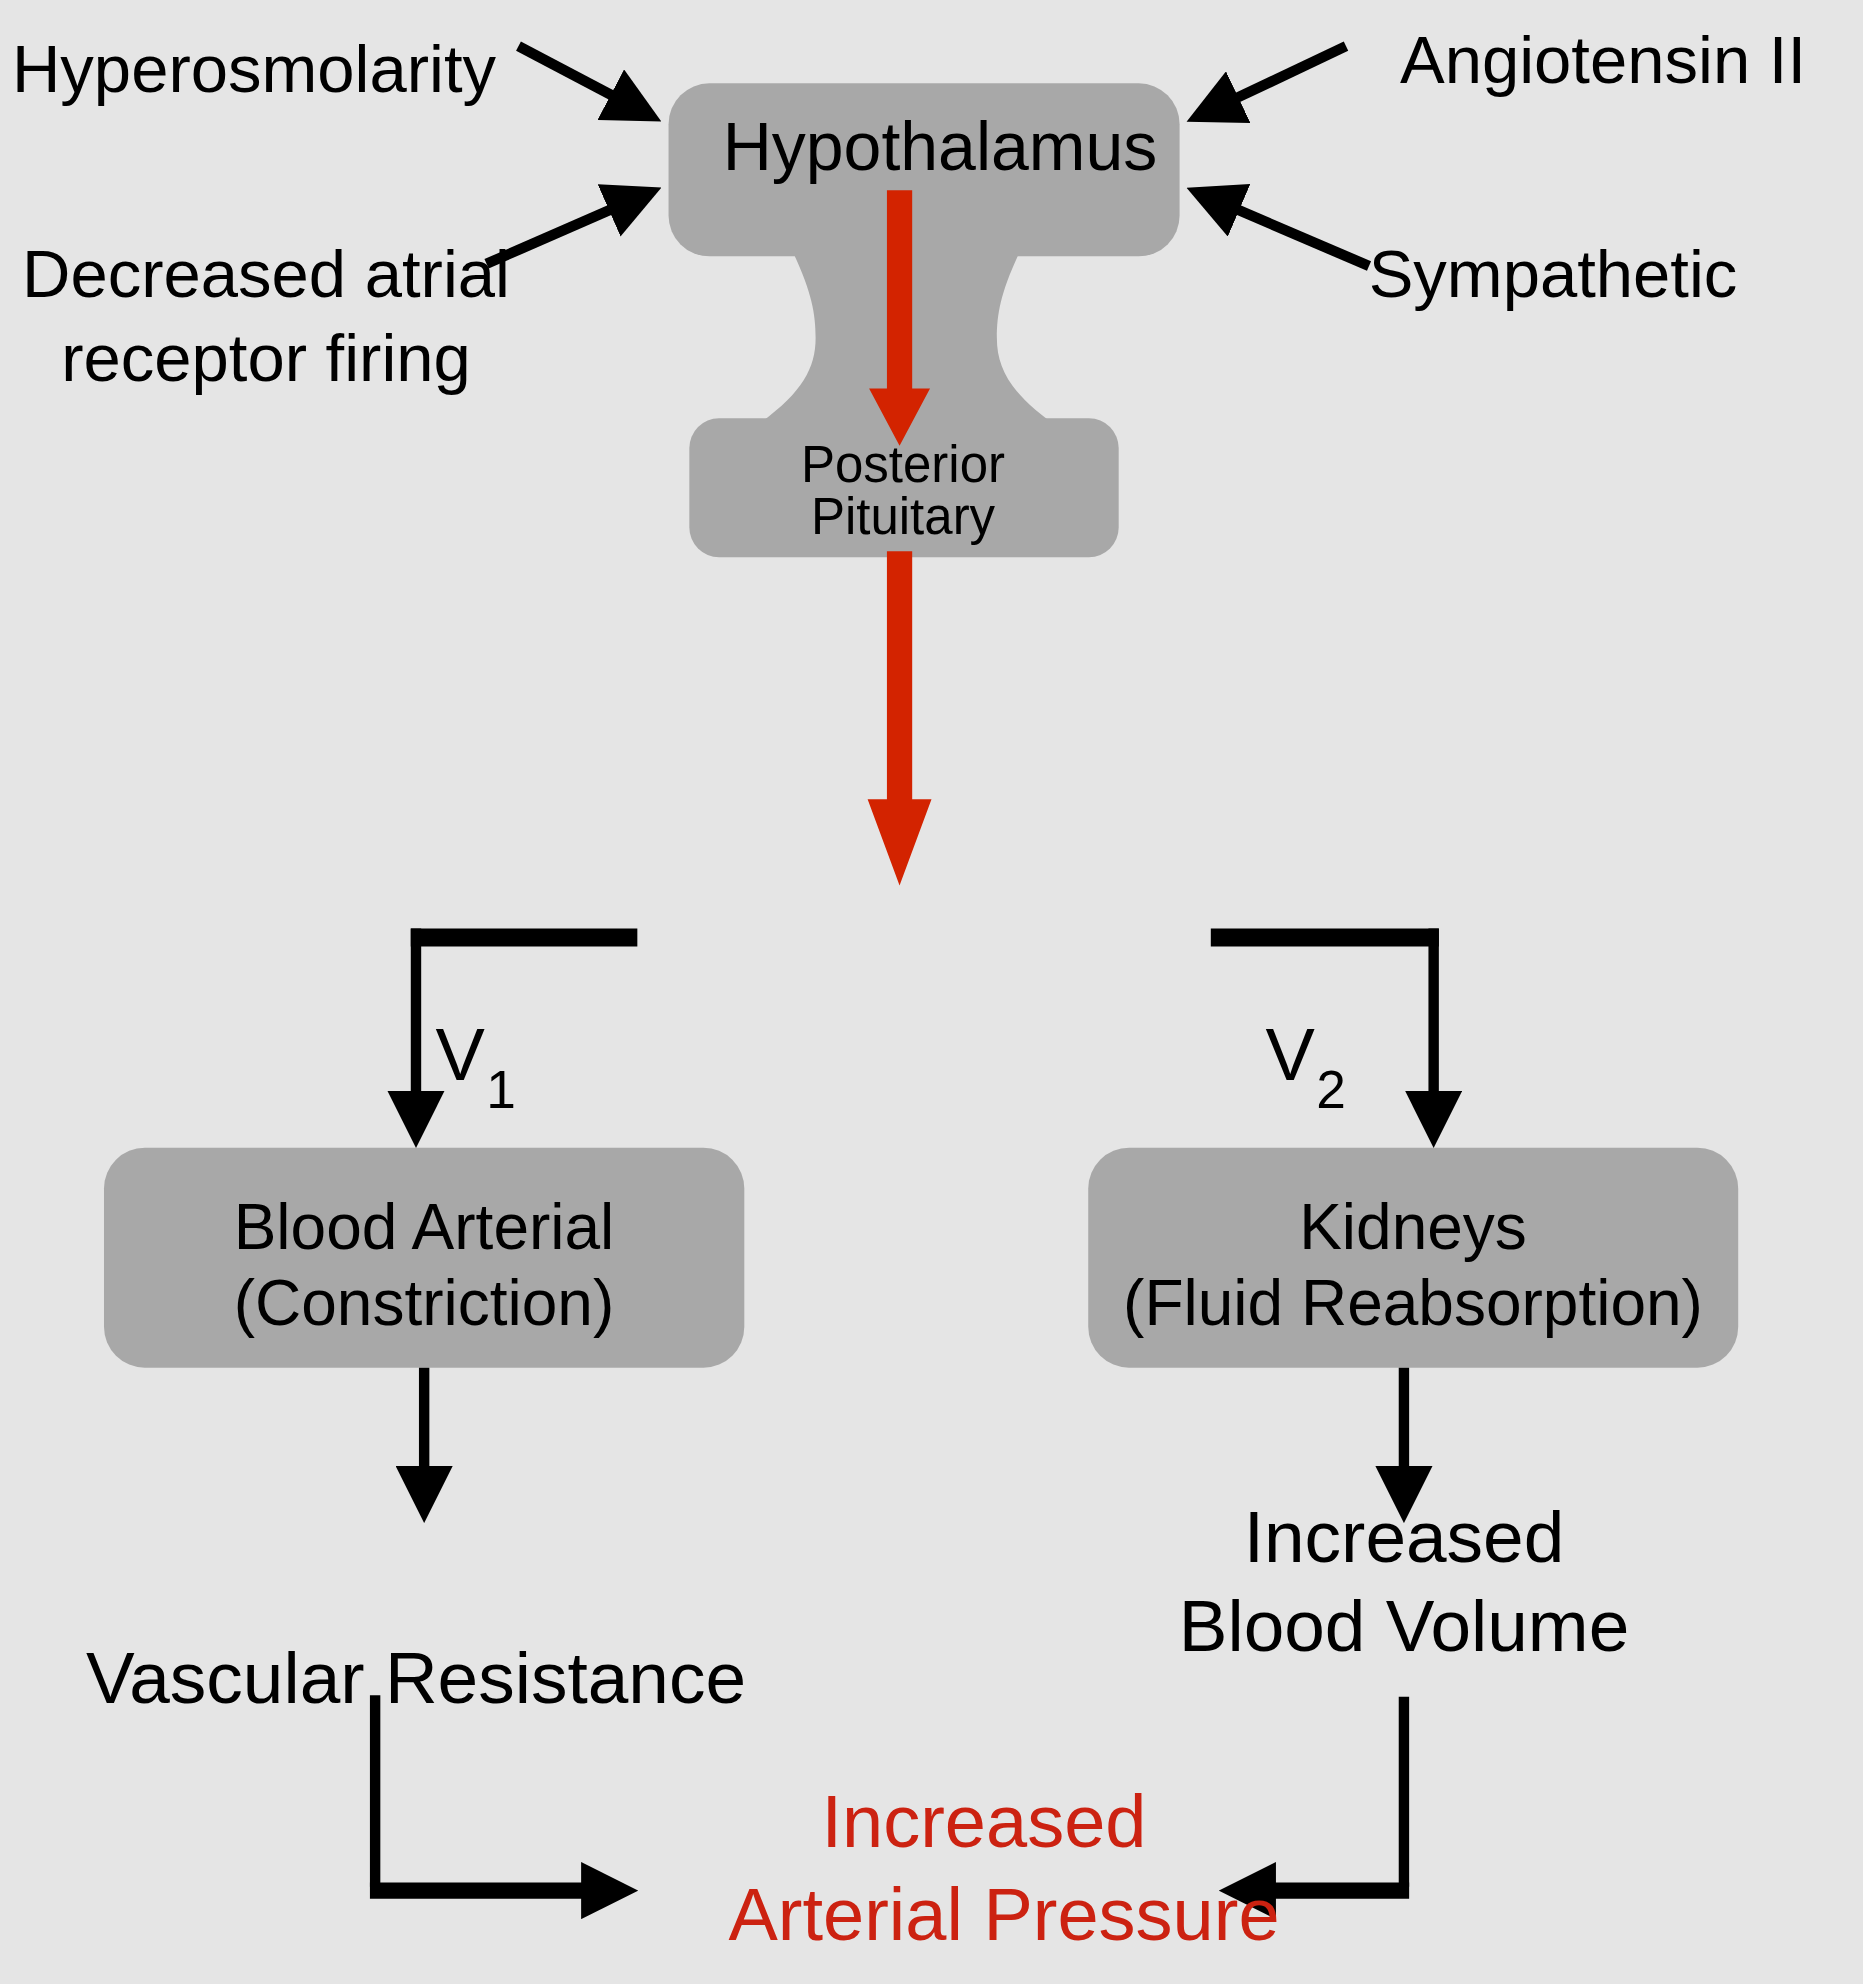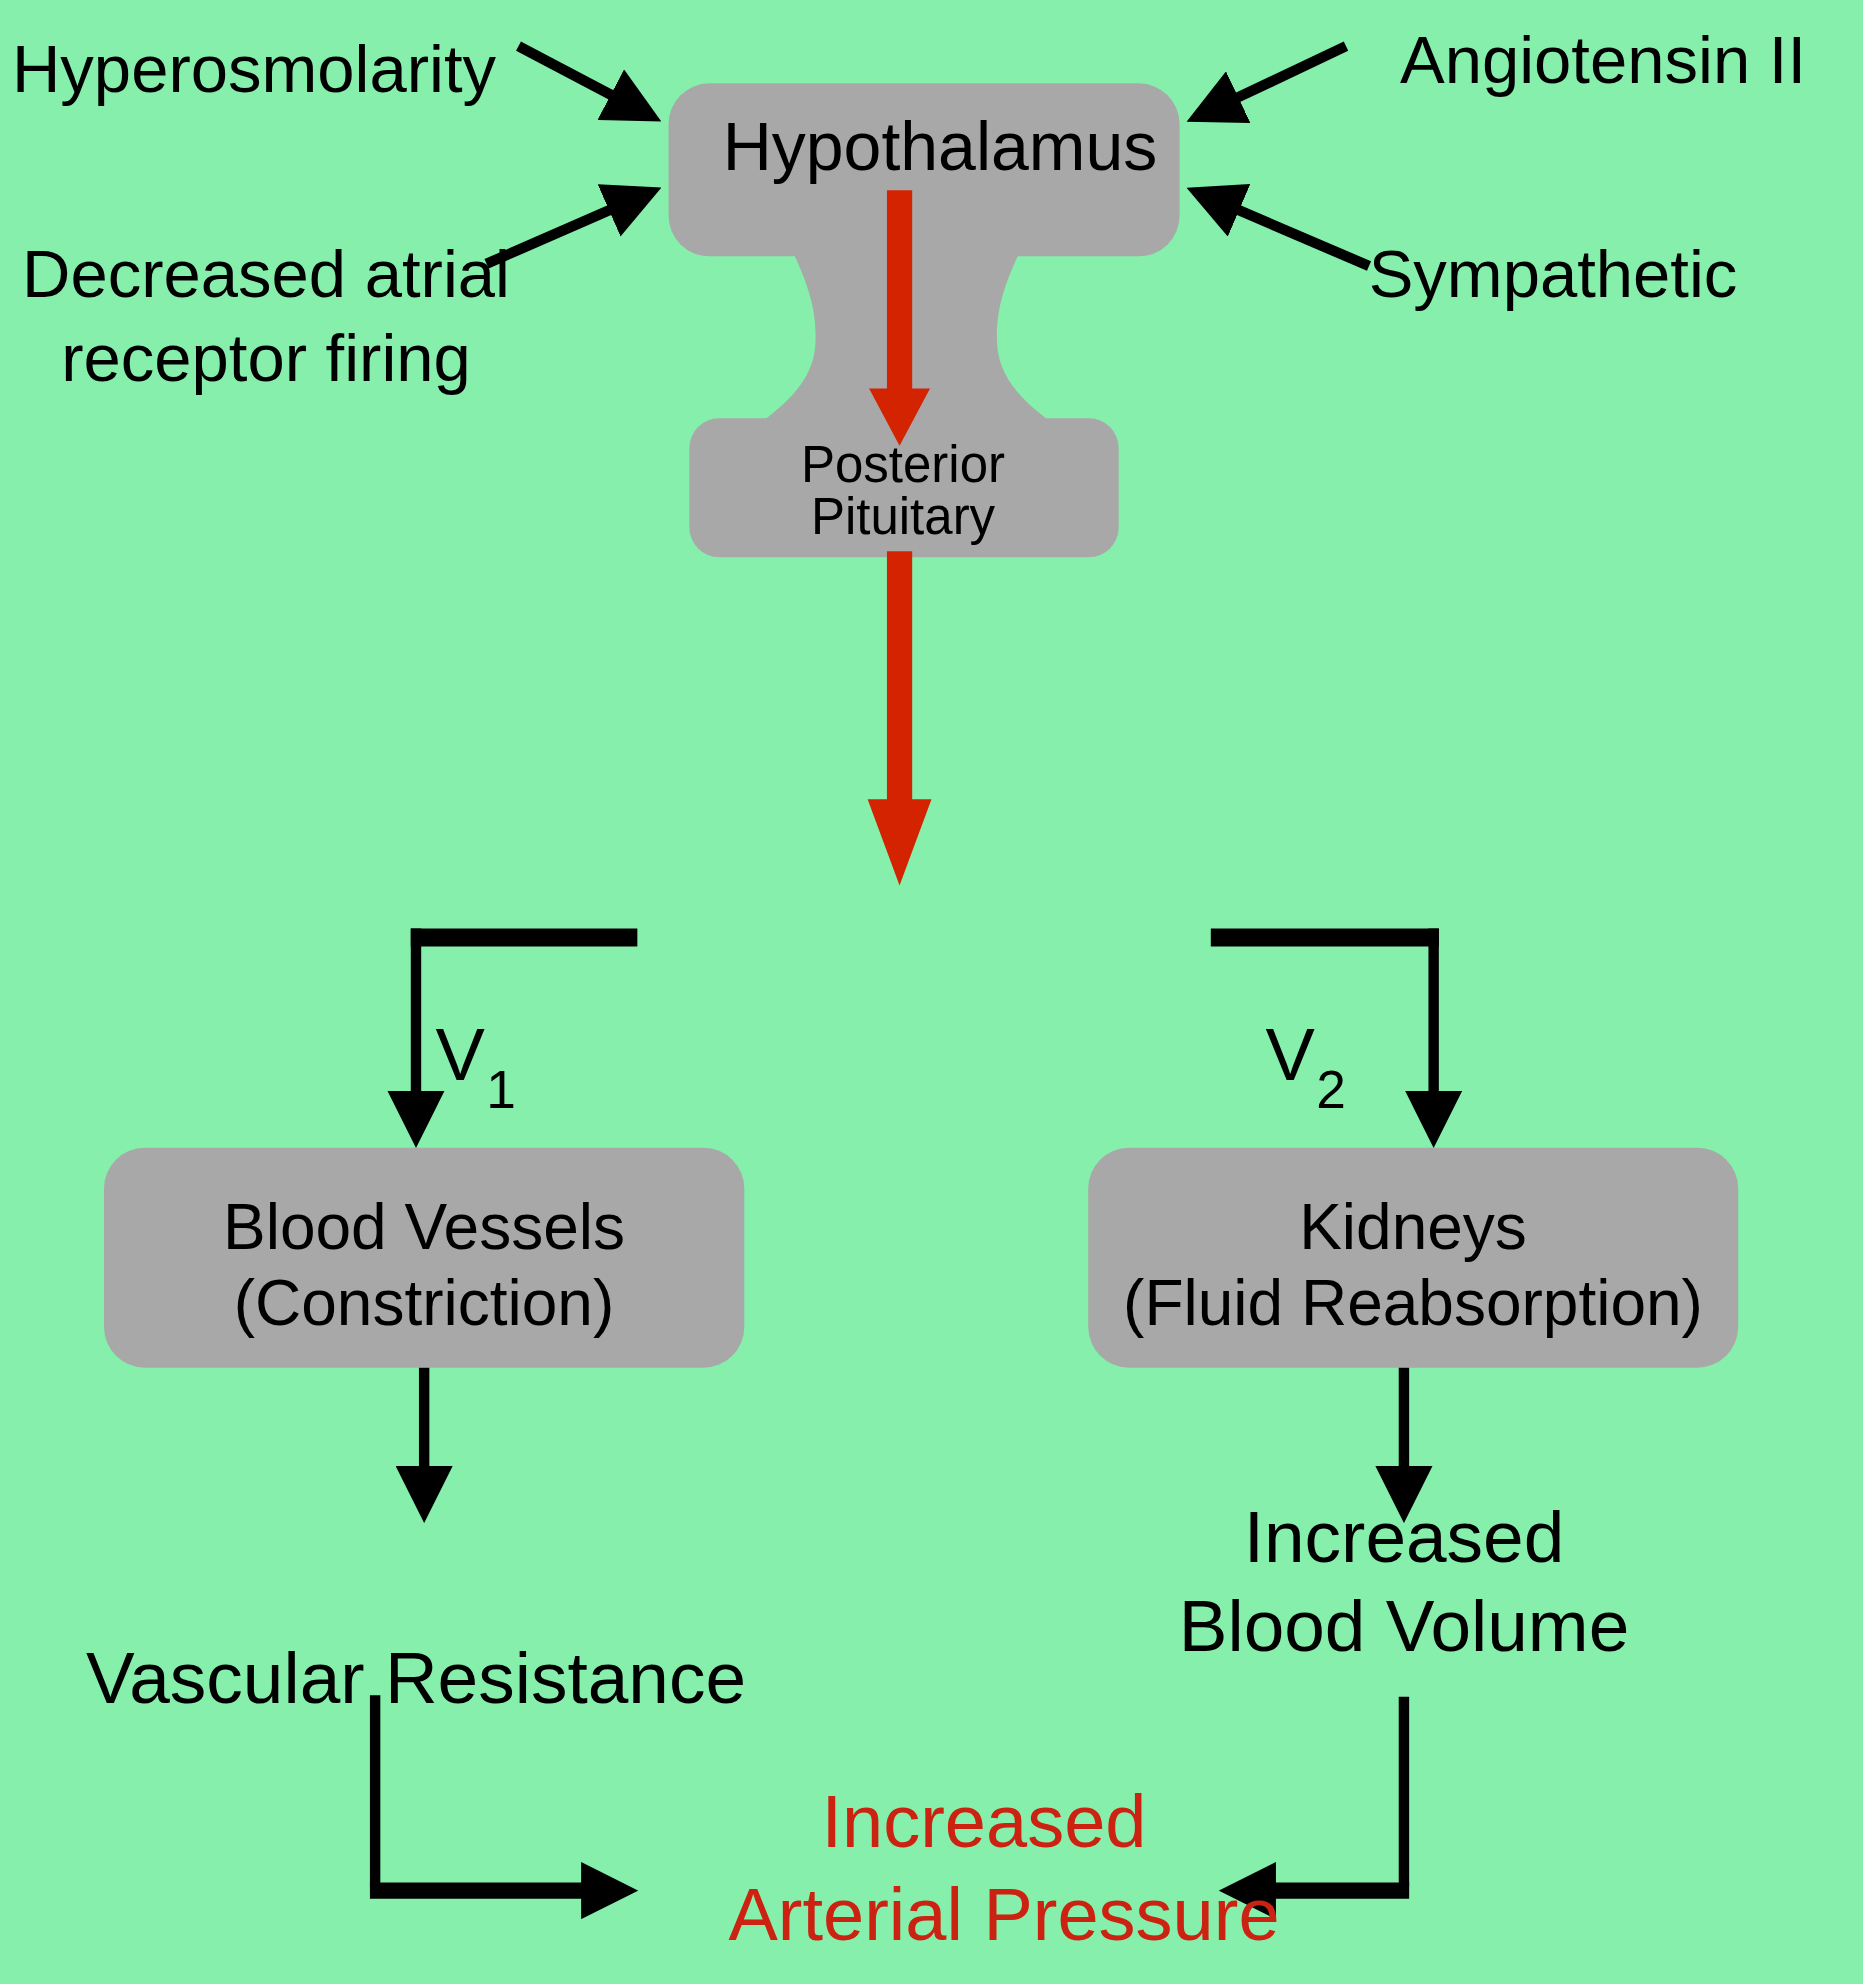--- a/index.html
+++ b/index.html
@@ -1,20 +1,20 @@
 <!DOCTYPE html>
 <html style="font-size:12px"><head>
 <meta charset="utf-8">
 <style>
   html, body { margin: 0; padding: 0; background: #ffffff; }
   .canvas {
     position: relative;
     width: 1863px;
     height: 1985px;
-    background: #86efac;
+    background: #e5e5e5;
     font-family: "Liberation Sans", sans-serif;
     overflow: hidden;
   }
   .artwork { position: absolute; left: 0; top: 0; width: 1863px; height: 1985px; }
   .label {
     position: absolute;
     transform: translate(-50%, -50%);
     white-space: nowrap;
     color: #000000;
     line-height: 1;
@@ -82,21 +82,21 @@
   <div class="label" style="left:903px; top:464px; font-size:51px;">Posterior</div>
   <div class="label" style="left:903px; top:516px; font-size:51px;">Pituitary</div>
 
   <div class="label receptor" style="left:475px; top:1055px; font-size:74px;">
     <span>V</span><sub>1</sub>
   </div>
   <div class="label receptor" style="left:1305px; top:1055px; font-size:74px;">
     <span>V</span><sub>2</sub>
   </div>
 
-  <div class="label" style="left:424px; top:1227px; font-size:64px;">Blood Vessels</div>
+  <div class="label" style="left:424px; top:1227px; font-size:64px;">Blood Arterial</div>
   <div class="label" style="left:424px; top:1303px; font-size:64px;">(Constriction)</div>
   <div class="label" style="left:1413px; top:1227px; font-size:64px;">Kidneys</div>
   <div class="label" style="left:1413px; top:1303px; font-size:64px;">(Fluid Reabsorption)</div>
 
   <div class="label" style="left:416px; top:1677px; font-size:73px;">Vascular Resistance</div>
   <div class="label" style="left:1404px; top:1536px; font-size:73px;">Increased</div>
   <div class="label" style="left:1404px; top:1625px; font-size:73px;">Blood Volume</div>
   <div class="label red-text" style="left:984px; top:1822px; font-size:74px;">Increased</div>
   <div class="label red-text" style="left:984px; top:1915px; font-size:74px;margin-left:20px;">Arterial Pressure</div>
 

